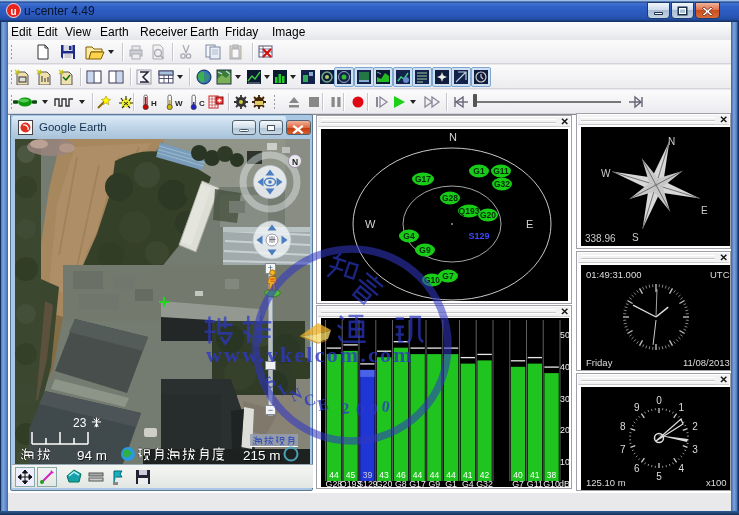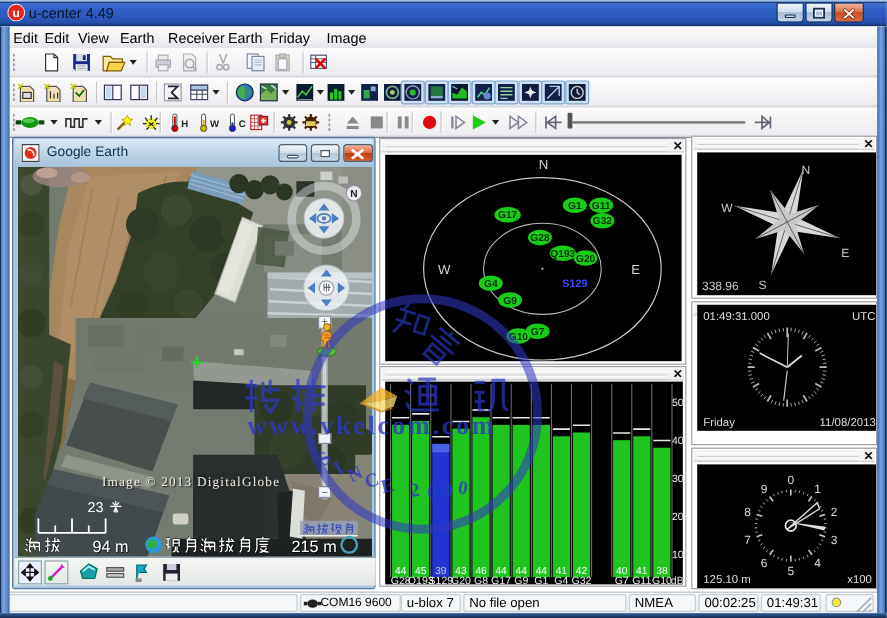--- a/index.html
+++ b/index.html
@@ -500,21 +500,21 @@
     <text x="119" y="87" fill="#ccc" font-size="10">E</text>
     <text x="50" y="114" fill="#ccc" font-size="10">S</text>
     <text x="3" y="115" fill="#ccc" font-size="10">338.96</text>
    </svg>
   </div>
  </div>
 
  <div class="panel abs" style="left:576px;top:251px;width:155px;height:120px">
   <div class="pgrab"></div>
       <div class="pclose">✕</div>
-  <div class="pblack" style="left:4px;top:2px;width:149px;height:105px">
+  <div class="pblack" style="left:4px;top:13px;width:149px;height:105px">
    <svg width="149" height="105" viewBox="0 0 147 105" font-family="Liberation Sans">
     <text x="4" y="13" fill="#ddd" font-size="9.5">01:49:31.000</text>
     <text x="128" y="13" fill="#ddd" font-size="9.5">UTC</text>
     <g stroke="#bbb">
      <line x1="74.0" y1="19.0" x2="74.0" y2="27.0" stroke-width="1.4"></line>
      <line x1="77.4" y1="19.2" x2="77.1" y2="22.2" stroke-width="0.7"></line>
      <line x1="80.9" y1="19.7" x2="80.2" y2="22.7" stroke-width="0.7"></line>
      <line x1="84.2" y1="20.6" x2="83.3" y2="23.5" stroke-width="0.7"></line>
      <line x1="87.4" y1="21.9" x2="86.2" y2="24.6" stroke-width="0.7"></line>
      <line x1="90.5" y1="23.4" x2="87.5" y2="28.6" stroke-width="1.4"></line>
@@ -659,21 +659,21 @@
      <path d="M-2 -3L29 1L28 4Z" fill="#ddd"></path>
      <circle cx="0" cy="0" r="4.5" fill="none" stroke="#ddd" stroke-width="1.5"></circle>
     </g>
     <text x="4" y="99" fill="#ddd" font-size="9.5">125.10 m</text>
     <text x="124" y="99" fill="#ddd" font-size="9.5">x100</text>
    </svg>
   </div>
  </div>
 
 <div class="abs" style="left:10px;top:114px;width:303px;height:377px;background:#a9c7e2;border:1px solid #5a7a96;border-radius:2px">
-<div class="abs" style="left:1px;top:1px;width:299px;height:23px;background:linear-gradient(180deg,#dcebf7 0,#c3d8ea 40%,#a8c2d8 100%);border-radius:2px 2px 0 0">
+<div class="abs" style="left:1px;top:1px;width:274px;height:23px;background:linear-gradient(180deg,#dcebf7 0,#c3d8ea 40%,#a8c2d8 100%);border-radius:2px 2px 0 0">
 <svg class="abs" style="left:6px;top:4px" width="15" height="15">
           <rect x="0.5" y="0.5" width="14" height="14" fill="#fff" stroke="#444"></rect>
           <circle cx="7.5" cy="7.5" r="5" fill="#e03020"></circle>
           <path d="M5 5a4 4 0 0 1 5 5" stroke="#fff" stroke-width="1.2" fill="none"></path>
         </svg>
 <span class="abs" style="left:27px;top:5px;font-size:11.5px;color:#12304e">Google Earth</span>
 <div class="abs" style="left:220px;top:4px;width:24px;height:15px;border:1px solid #50616e;border-radius:3px;background:linear-gradient(180deg,#f6f9fc,#cfdde9 50%,#b2c6d6 52%,#cad9e6)">
 <div class="abs" style="left:6px;top:8px;width:10px;height:3px;background:#fff;border:1px solid #456;border-radius:2px"></div>
 </div>
 <div class="abs" style="left:247px;top:4px;width:24px;height:15px;border:1px solid #50616e;border-radius:3px;background:linear-gradient(180deg,#f6f9fc,#cfdde9 50%,#b2c6d6 52%,#cad9e6)">
@@ -800,21 +800,20 @@
 <path d="M7.5 9h7l1.8 8h-2.7l0.9 8h-2.7l-0.9-7-0.9 7H6.6l0.9-8H4.8Z" fill="#eeac20" stroke="#a05008" stroke-width="0.8"></path>
 <path d="M8.5 12h5M8.5 14.5h6" stroke="#d85818" stroke-width="1.3"></path>
 </svg>
 <div class="abs" style="left:235px;top:295px;width:48px;height:13px;background:rgba(150,160,176,0.85);border-bottom:1px solid #fff"></div>
 <svg class="abs" style="left:235px;top:295px" width="48" height="13">
 <path d="M3.8 3.0l1.0 1.0M3.5 6.0l1.0 1.0M3.2 9.0l1.2 1.2M6.5 2.5l-1.0 2.5h5.5M6.0 5.3h5.5v5.0M6.0 5.3l-0.5 3.0q-0.2 2.0 1.0 2.5M5.800000000000001 7.5h5.5M8.0 6.0l1.0 3.5" stroke="#3850b8" stroke-width="1.0" fill="none" opacity="1.0"></path>
 <path d="M16.0 2.3v7.0q0 1.5 -1.2 1.2M14.5 4.5h3.0M14.5 7.5l3.0 -1.0M18.5 4.5h5.0M20.2 2.3v3.0M19.0 6.0q1.0 4.0 -1.0 4.5M19.5 6.0l3.0 4.5M22.5 6.5l-2.0 4.0M21.5 3.0l1.2 1.0" stroke="#3850b8" stroke-width="1.0" fill="none" opacity="1.0"></path>
 <path d="M26.0 3.0h2.5M27.2 3.0v6.0M26.0 6.0l2.5 2.0M30.0 3.5h4.0M30.2 3.5v4.0M33.8 3.5v4.0M30.2 5.5h3.5999999999999996M31.5 7.5v2.0q0 1.2 -1.5 1.2M32.5 7.5v2.2q0 1.0 1.2 1.0" stroke="#3850b8" stroke-width="1.0" fill="none" opacity="1.0"></path>
 <path d="M40.5 2.0l-1.2 1.5M38.5 3.5h5.5M39.0 3.5v6.0M43.8 3.5v5.5q0 1.5 -1.2 1.5M39.0 5.5h4.8M39.0 7.5h4.8M39.0 9.5l-1.0 1.5" stroke="#3850b8" stroke-width="1.0" fill="none" opacity="1.0"></path>
 </svg>
-<div class="abs" style="left:70px;top:257px;font-family:'Liberation Serif',serif;font-size:11px;color:#f0ece2;text-shadow:1px 1px 1px #222;letter-spacing:1px">Image © 2013 DigitalGlobe</div>
 <svg class="abs" style="left:14px;top:276px" width="90" height="32">
 <text x="44" y="12" fill="#fff" font-size="12" font-family="Liberation Sans">23</text>
 <path d="M67.5 2.55v9.68M62.88 6.95h9.24M64.75 3.65l1.98 2.2M70.25 3.65l-1.98 2.2M65.85 11.9l1.3199999999999998 -3.3M69.15 11.9l-1.3199999999999998 -3.3" stroke="#fff" stroke-width="1.0" fill="none" opacity="1.0"></path>
 <path d="M3 17v12M17 23v6M31 17v12M45 23v6M59 17v12M59 29H3" stroke="#fff" stroke-width="1.5" fill="none"></path>
 </svg>
 <svg class="abs" style="left:0px;top:306px" width="295px" height="19">
 <g>
 <path d="M7.12 4.1l1.4000000000000001 1.4000000000000001M6.7 8.3l1.4000000000000001 1.4000000000000001M6.28 12.5l1.68 1.68M10.899999999999999 3.4000000000000004l-1.4000000000000001 3.5h7.700000000000001M10.2 7.32h7.700000000000001v7.0M10.2 7.32l-0.7000000000000001 4.2q-0.28 2.8000000000000003 1.4000000000000001 3.5M9.92 10.4h7.700000000000001M13.0 8.3l1.4000000000000001 4.8999999999999995" stroke="#000" stroke-width="2.6" fill="none" opacity="0.5"></path>
 <path d="M7.12 4.1l1.4000000000000001 1.4000000000000001M6.7 8.3l1.4000000000000001 1.4000000000000001M6.28 12.5l1.68 1.68M10.899999999999999 3.4000000000000004l-1.4000000000000001 3.5h7.700000000000001M10.2 7.32h7.700000000000001v7.0M10.2 7.32l-0.7000000000000001 4.2q-0.28 2.8000000000000003 1.4000000000000001 3.5M9.92 10.4h7.700000000000001M13.0 8.3l1.4000000000000001 4.8999999999999995" stroke="#fff" stroke-width="1.1" fill="none" opacity="1.0"></path>
 <path d="M24.8 3.12v9.799999999999999q0 2.1 -1.68 1.68M22.7 6.2h4.2M22.7 10.4l4.2 -1.4000000000000001M28.3 6.2h7.0M30.68 3.12v4.2M29.0 8.3q1.4000000000000001 5.6000000000000005 -1.4000000000000001 6.3M29.700000000000003 8.3l4.2 6.3M33.9 9.0l-2.8000000000000003 5.6000000000000005M32.5 4.1l1.68 1.4000000000000001" stroke="#000" stroke-width="2.6" fill="none" opacity="0.5"></path>
@@ -862,37 +861,20 @@
           <path d="M5 16V3h8l-2 3 2 3H7" fill="#18b0c0" stroke="#067"></path>
           <rect x="4" y="14" width="5" height="3" fill="#888"></rect>
         </svg>
 <svg class="abs" style="left:122px;top:3px" width="18" height="18" viewBox="0 0 18 18">
           <rect x="2" y="2" width="14" height="14" fill="#223"></rect>
           <rect x="5" y="2" width="8" height="5" fill="#ccd"></rect>
           <rect x="4" y="10" width="10" height="6" fill="#eee"></rect>
         </svg>
 </div>
 </div>
- <div id="statusbar" class="abs">
-  <div class="sfield" style="left:2px;width:246px"></div>
-  <div class="sfield" style="left:250px;width:84px;padding-left:16px;font-size:10px;letter-spacing:0">COM16 9600<svg style="position:absolute;left:2px;top:3px" width="15" height="8" viewBox="0 0 15 8">
-          <rect x="0" y="2.5" width="3" height="3" fill="#222"></rect>
-          <ellipse cx="7.5" cy="4" rx="4.5" ry="3.5" fill="#222"></ellipse>
-          <rect x="12" y="2.5" width="3" height="3" fill="#222"></rect>
-        </svg></div>
-  <div class="sfield" style="left:334px;width:50px">u-blox 7</div>
-  <div class="sfield" style="left:386px;width:136px">No file open</div>
-  <div class="sfield" style="left:524px;width:56px">NMEA</div>
-  <div class="sfield" style="left:582px;width:50px">00:02:25</div>
-  <div class="sfield" style="left:634px;width:50px">01:49:31</div>
-  <div class="sfield" style="left:688px;width:40px"><span style="display:inline-block;width:8px;height:8px;border-radius:50%;background:#f0ee30;border:1px solid #999;margin-top:1px"></span></div>
-  <svg class="abs" style="left:712px;top:2px" width="16" height="14">
-        <path d="M14 2L2 14M14 7L7 14M14 12l-2 2" stroke="#aab4bc" stroke-width="1.5"></path>
-      </svg>
- </div>
 <svg class="abs" style="left:0;top:0;pointer-events:none;z-index:50" width="739" height="515" viewBox="0 0 739 515">
 <g opacity="0.78">
 <circle cx="352" cy="345" r="96" fill="none" stroke="#3038c4" stroke-width="7.5" opacity="0.72"></circle>
 <path d="M336.3 254.55l-3.1 6.2M330.1 260.75h13.950000000000001M336.3 260.75v9.299999999999999M329.48 270.05h13.950000000000001M336.3 270.05l-5.58 10.85M347.15 260.75h8.680000000000001v13.950000000000001h-8.680000000000001z" stroke="#2c38c8" stroke-width="2.3" fill="none" opacity="0.85" transform="rotate(18 342.5 268.5)"></path>
 <path d="M367.5 273.62v3.7199999999999998M356.65 277.34h21.7M361.3 282.3h12.4M355.1 286.95h24.8M360.68 291.6h13.64v10.85h-13.64zM360.68 297.18h13.64" stroke="#2c38c8" stroke-width="2.3" fill="none" opacity="0.85" transform="rotate(40 367.5 288.5)"></path>
 <path d="M204.72 321.5h10.2M204.72 331.7h10.2M209.48 316.4v27.200000000000003M219.0 318.1v17.0M217.3 324.9h15.3M217.3 333.4h15.3M225.12 316.4v11.899999999999999M220.7 336.8l5.1 7.48M230.9 335.1l-6.12 9.520000000000001" stroke="#2c38c8" stroke-width="2.6" fill="none" opacity="0.9"></path>
 <path d="M242.65 322.9h11.549999999999999M248.26 315.64v27.72M243.64 331.15l8.25 5.9399999999999995M260.8 315.64v27.72M254.86 322.24h16.5M255.85 329.5h14.85M255.85 336.76h14.85" stroke="#2c38c8" stroke-width="2.6" fill="none" opacity="0.9"></path>
 <path d="M339.96 315.96l3.96 3.96M337.65 325.2l4.62 3.3000000000000003M342.6 341.7h23.099999999999998M338.64 335.76l3.3000000000000003 5.28M348.54 315.96h14.85M349.86 321.9v14.85h13.200000000000001v-14.85z M356.46 315.96v19.8M349.86 329.16h13.200000000000001" stroke="#2c38c8" stroke-width="2.6" fill="none" opacity="0.9"></path>
 <path d="M395.64 318.6h8.25M395.64 326.85h8.25M395.64 334.44h8.25M399.6 326.85v14.85h3.96M409.5 316.95h11.549999999999999M411.15 316.95v16.5q0 6.6000000000000005 -3.96 9.24M419.4 316.95v18.150000000000002q0 5.9399999999999995 3.96 6.6000000000000005" stroke="#2c38c8" stroke-width="2.6" fill="none" opacity="0.9"></path>
 <path d="M300 336L318 323l13 7-15 5Z" fill="#eeb026"></path>

